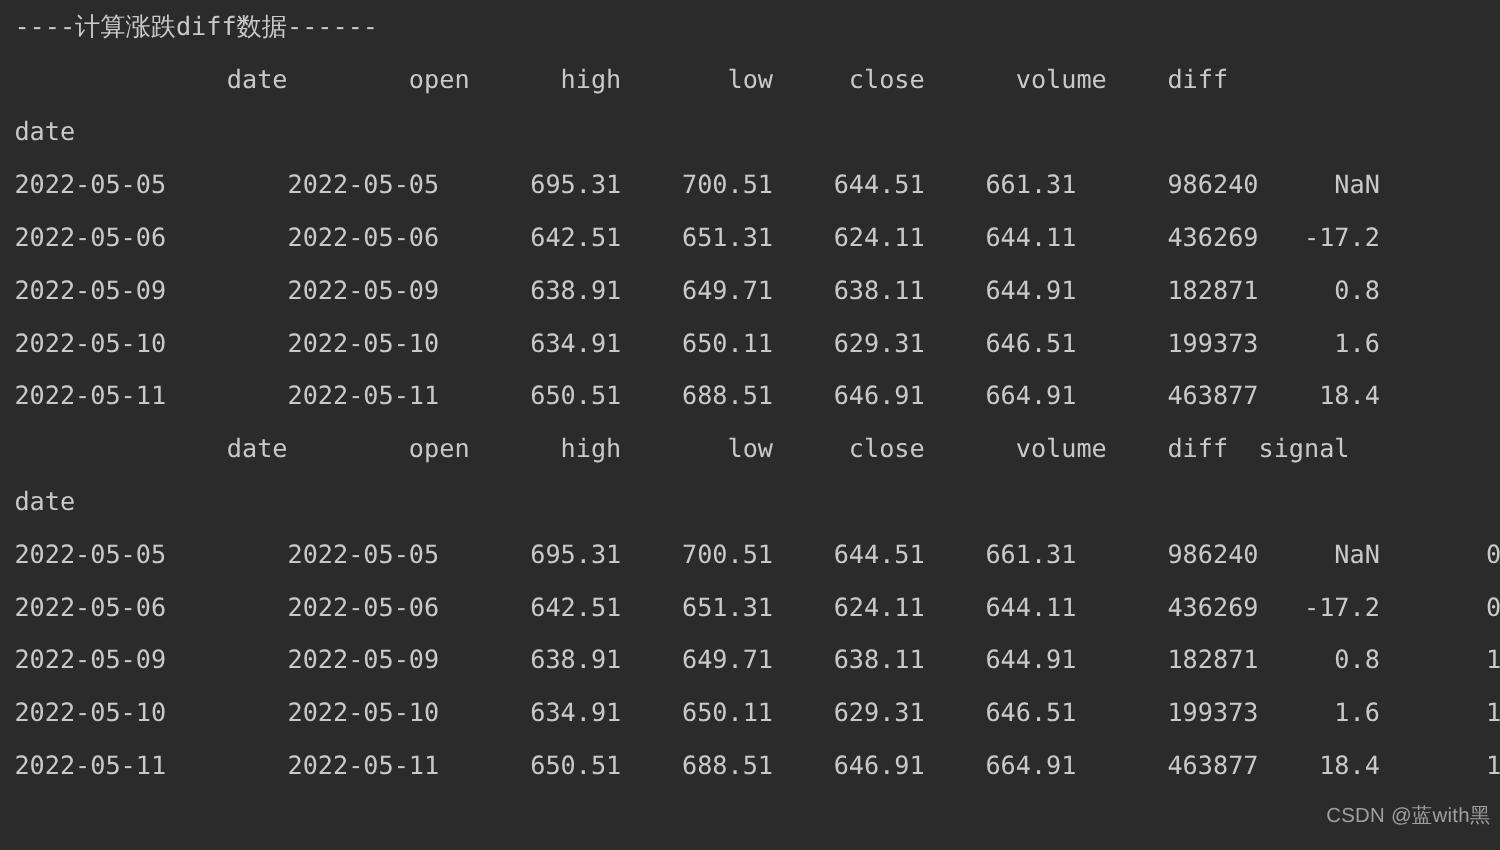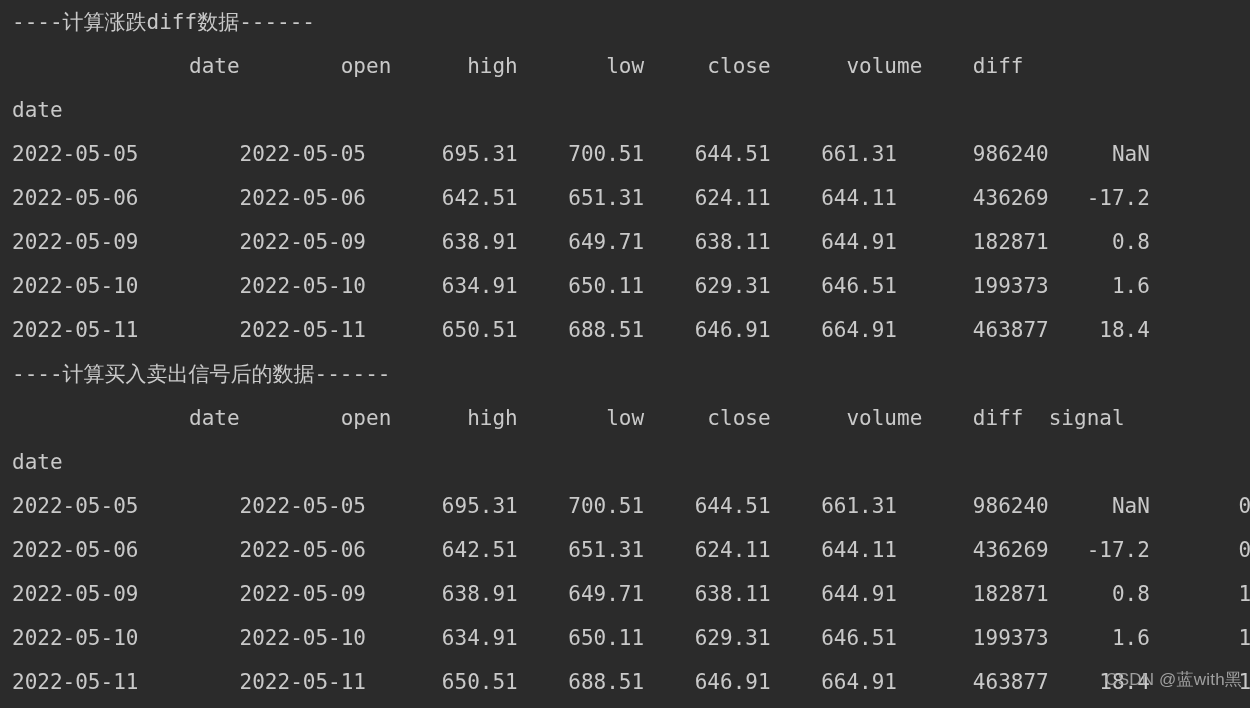--- a/index.html
+++ b/index.html
@@ -51,21 +51,20 @@
 <div id="console">
   <div id="lines">
       <div class="line">----计算涨跌diff数据------</div>
       <div class="line">              date        open      high       low     close      volume    diff</div>
       <div class="line">date</div>
       <div class="line">2022-05-05        2022-05-05      695.31    700.51    644.51    661.31      986240     NaN</div>
       <div class="line">2022-05-06        2022-05-06      642.51    651.31    624.11    644.11      436269   -17.2</div>
       <div class="line">2022-05-09        2022-05-09      638.91    649.71    638.11    644.91      182871     0.8</div>
       <div class="line">2022-05-10        2022-05-10      634.91    650.11    629.31    646.51      199373     1.6</div>
       <div class="line">2022-05-11        2022-05-11      650.51    688.51    646.91    664.91      463877    18.4</div>
-      <div class="line">----计算买入卖出信号后的数据------</div>
       <div class="line">              date        open      high       low     close      volume    diff  signal</div>
       <div class="line">date</div>
       <div class="line">2022-05-05        2022-05-05      695.31    700.51    644.51    661.31      986240     NaN       0</div>
       <div class="line">2022-05-06        2022-05-06      642.51    651.31    624.11    644.11      436269   -17.2       0</div>
       <div class="line">2022-05-09        2022-05-09      638.91    649.71    638.11    644.91      182871     0.8       1</div>
       <div class="line">2022-05-10        2022-05-10      634.91    650.11    629.31    646.51      199373     1.6       1</div>
       <div class="line">2022-05-11        2022-05-11      650.51    688.51    646.91    664.91      463877    18.4       1</div>
     </div>
   <div class="watermark">CSDN @蓝with黑</div>
 </div>

